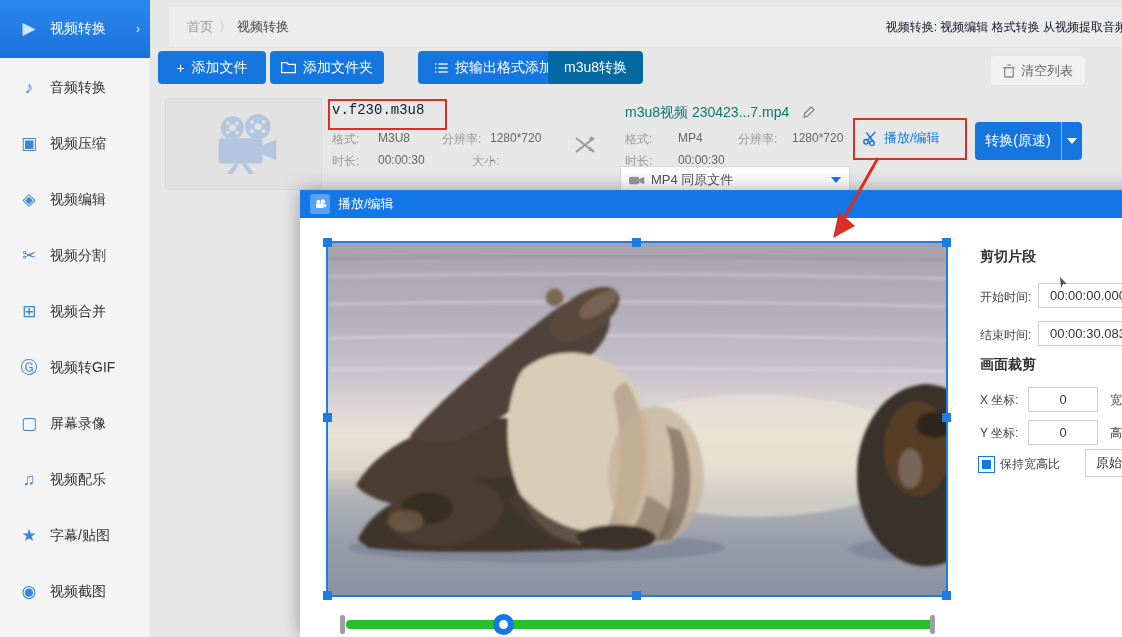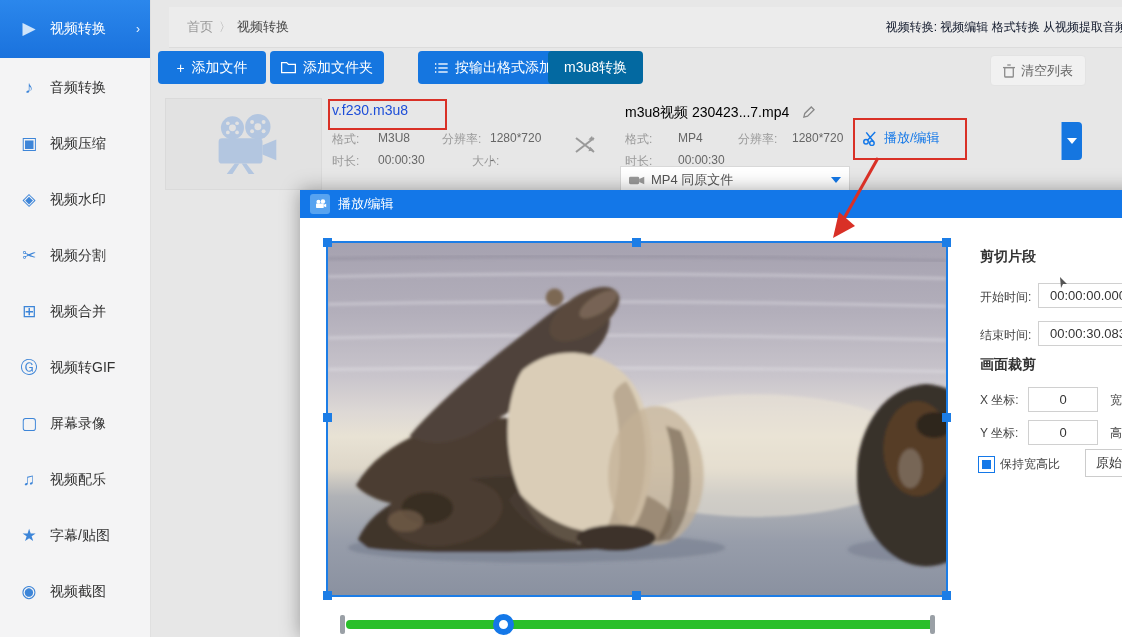--- a/index.html
+++ b/index.html
@@ -22,21 +22,21 @@
   #topright{position:absolute;right:14px;top:12px;font-size:12px;color:#0f172a;}
   
   .tbtn{position:absolute;top:51px;height:33px;background:#1576e0;color:#fff;border:none;border-radius:4px;font-size:14px;display:flex;align-items:center;justify-content:center;gap:7px;cursor:pointer;font-family:inherit;}
   .tbtn svg{flex:0 0 auto;}
   .tbtn.light{background:#0369a1;}
   #clearbtn{position:absolute;top:55px;right:36px;height:29px;padding:0 12px;background:#f1f1f1;border:1px solid #e3e3e3;border-radius:4px;color:#666;font-size:13px;display:flex;align-items:center;gap:6px;cursor:pointer;}
   
   #thumb{left:15px;top:98px;width:155px;height:90px;background:#e2e2e2;border:1px solid #dadada;display:flex;align-items:center;justify-content:center;}
   #thumb svg{color:#b3c6e0;}
   .redbox{position:absolute;border:2px solid #d93026;z-index:60;}
-  #srcname{left:182px;top:102px;font-size:14px;color:#1d4ed8;z-index:61;}
+  #srcname{left:182px;top:102px;font-size:14px;color:#0f172a;z-index:61;font-family:Liberation Mono, monospace;}
   .flabel{font-size:12px;color:#9a9a9a;}
   .fval{font-size:12px;color:#666;}
   #playedit{display:flex;align-items:center;gap:6px;color:#1478e8;font-size:13px;cursor:pointer;}
   #convertbtn{left:825px;top:122px;width:86px;height:38px;background:#1576e0;color:#fff;font-size:14px;border:none;border-radius:4px 0 0 4px;cursor:pointer;font-family:inherit;}
   #convertdrop{left:911px;top:122px;width:20px;height:38px;background:#1576e0;border-left:1px solid rgba(255,255,255,.45);border-radius:0 4px 4px 0;display:flex;align-items:center;justify-content:center;cursor:pointer;}
   .caret{width:0;height:0;border-left:5px solid transparent;border-right:5px solid transparent;border-top:6px solid #fff;}
   .caret.blue{border-top-color:#1478e8;}
   #outdrop{left:470px;top:166px;width:212px;height:26px;background:#fff;border:1px solid #d8d8d8;display:flex;align-items:center;font-size:13px;color:#555;gap:6px;padding:0 8px;cursor:pointer;}
   #outdrop .caret{margin-left:auto;}
   
@@ -76,21 +76,21 @@
     <div class="side-item" style="top:60px">
       <span class="icn">♪</span>
       <span class="lbl">音频转换</span>
     </div>
     <div class="side-item" style="top:116px">
       <span class="icn">▣</span>
       <span class="lbl">视频压缩</span>
     </div>
     <div class="side-item" style="top:172px">
       <span class="icn">◈</span>
-      <span class="lbl">视频水印</span>
+      <span class="lbl">视频编辑</span>
     </div>
     <div class="side-item" style="top:228px">
       <span class="icn">✂</span>
       <span class="lbl">视频分割</span>
     </div>
     <div class="side-item" style="top:284px">
       <span class="icn">⊞</span>
       <span class="lbl">视频合并</span>
     </div>
     <div class="side-item" style="top:340px">
@@ -198,21 +198,21 @@
     <svg class="abs" style="left:424px;top:136px;" width="22" height="18" viewBox="0 0 22 18">
       <g stroke="#9a9a9a" stroke-width="2" fill="none">
           <path d="M2 2l18 14M20 2L2 16"></path>
         </g>
       <g fill="#9a9a9a">
           <path d="M22 16l-6 1 2-5z" transform="scale(0.9)"></path>
           <path d="M20 0l2 5-6-1z" transform="scale(0.9)"></path>
         </g>
     </svg>
 
-    <span class="abs" style="left:475px;top:104px;font-size:14px;color:#000000;">m3u8视频 230423...7.mp4</span>
+    <span class="abs" style="left:475px;top:104px;font-size:14px;color:#0f766e;">m3u8视频 230423...7.mp4</span>
     <svg class="abs" style="left:652px;top:106px;" width="13" height="13" viewBox="0 0 14 14">
         <g fill="none" stroke="#888" stroke-width="1.4">
           <path d="M2 12l1-4 7-7 3 3-7 7z"></path>
         </g>
       </svg>
 
     <span class="abs flabel" style="left:475px;top:131px;">格式:</span>
     <span class="abs fval" style="left:528px;top:131px;text-align:center;">MP4</span>
     <span class="abs flabel" style="left:588px;top:131px;">分辨率:</span>
     <span class="abs fval" style="left:642px;top:131px;">1280*720</span>
@@ -235,20 +235,21 @@
       <svg width="15" height="15" viewBox="0 0 16 16">
           <g stroke="#1478e8" stroke-width="1.6" fill="none">
             <circle cx="3.2" cy="11.5" r="2.4"></circle>
             <circle cx="9.5" cy="13" r="2.4"></circle>
             <path d="M4.8 9.8L13 1M11 11.2L3.5 1.5"></path>
           </g>
         </svg>
       <span>播放/编辑</span>
     </div>
 
+    <button class="abs" id="convertbtn">转换(原速)</button>
     <div class="abs" id="convertdrop">
         <span class="caret"></span>
       </div>
 
     <div class="abs" id="modal">
       <div id="mhead">
         <span class="micon">
           <svg width="13" height="11" viewBox="0 0 64 52" fill="#fff">
               <circle cx="22" cy="12" r="10"></circle>
               <circle cx="44" cy="11" r="11"></circle>

